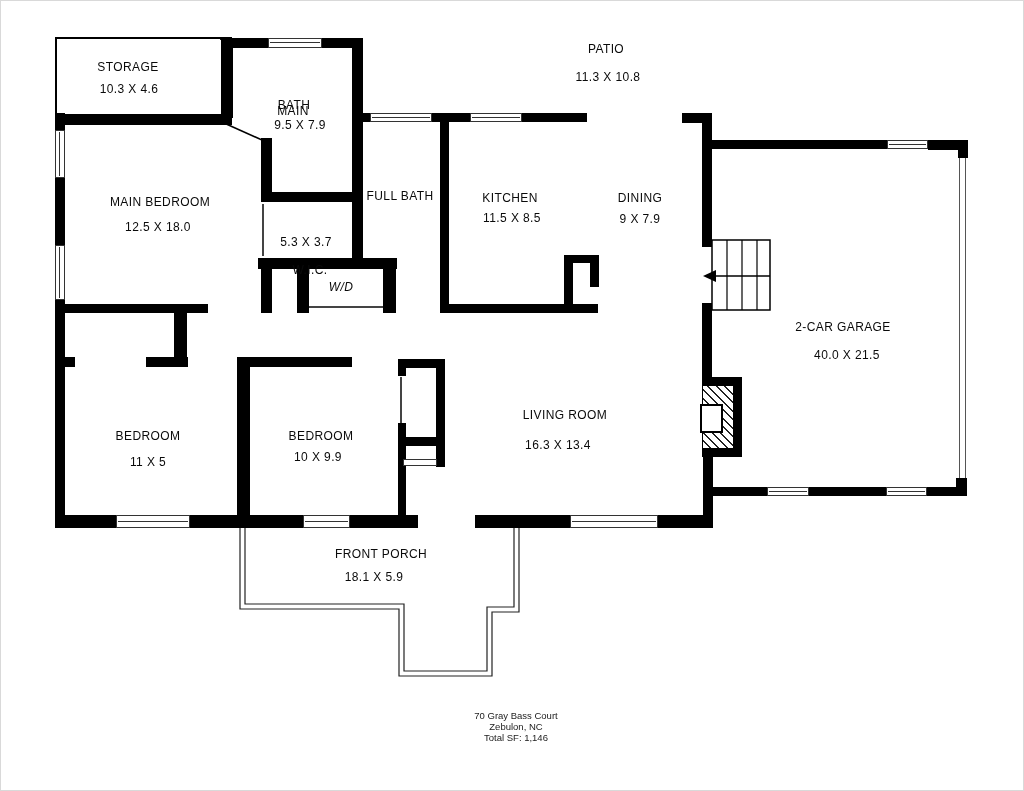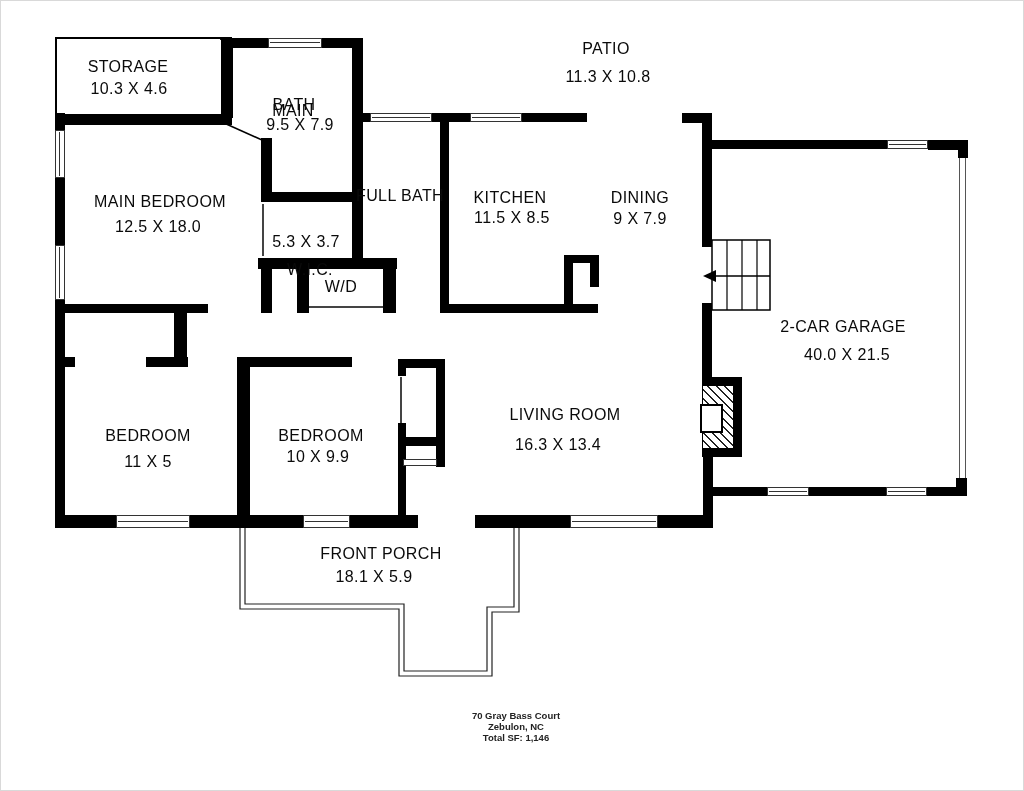--- a/index.html
+++ b/index.html
@@ -16,25 +16,25 @@
   .w { position:absolute; display:block; background:#000; }
   .win { position:absolute; display:block; background:#fff; border:1px solid #333; }
   .win.h::after { content:''; position:absolute; left:1px; right:1px; top:50%; margin-top:-1px; border-top:1px solid #333; }
   .win.v::after { content:''; position:absolute; top:1px; bottom:1px; left:50%; margin-left:-1px; border-left:1px solid #333; }
   .thin { position:absolute; display:block; background:#444; }
   .dline { position:absolute; display:block; background:#fff; border-left:1.5px solid #555; border-right:1.5px solid #555; }
   .bifold { position:absolute; display:block; background:#fff; border:1px solid #333; }
   .outline { position:absolute; display:block; border:2px solid #000; }
   .lbl {
     position:absolute; transform:translate(-50%,-50%);
-    font-size:16px; letter-spacing:0.4px; color:#0a0a0a; white-space:nowrap;
+    font-size:12px; letter-spacing:0.4px; color:#0a0a0a; white-space:nowrap;
   }
   .footer {
     position:absolute; transform:translate(-50%,0);
-    font-size:9.5px; line-height:11px; color:#222; text-align:center; white-space:nowrap;font-weight:bold;
+    font-size:9.5px; line-height:11px; color:#222; text-align:center; white-space:nowrap;
   }
   .fp-hatch {
     position:absolute;
     background: repeating-linear-gradient(45deg, transparent 0 4.5px, #222 4.5px 6px);
     border:1px solid #000;
   }
   .fp-niche { position:absolute; background:#fff; border:2px solid #000; }
   svg.linework { position:absolute; left:0; top:0; }
 </style>
 </head>
@@ -148,21 +148,21 @@
   <span class="lbl" style="left:608px;top:77px;">11.3 X 10.8</span>
 
   <span class="lbl" style="left:160px;top:202px;">MAIN BEDROOM</span>
   <span class="lbl" style="left:158px;top:227px;">12.5 X 18.0</span>
 
   <span class="lbl" style="left:400px;top:196px;">FULL BATH</span>
 
   <span class="lbl" style="left:310px;top:222px;margin-top:48px;">W.I.C.</span>
   <span class="lbl" style="left:306px;top:242px;">5.3 X 3.7</span>
 
-  <span class="lbl" style="left:341px;top:287px;">W/D</span>
+  <span class="lbl" style="left:341px;top:287px;font-style:italic;">W/D</span>
 
   <span class="lbl" style="left:510px;top:198px;">KITCHEN</span>
   <span class="lbl" style="left:512px;top:218px;">11.5 X 8.5</span>
 
   <span class="lbl" style="left:640px;top:198px;">DINING</span>
   <span class="lbl" style="left:640px;top:219px;">9 X 7.9</span>
 
   <span class="lbl" style="left:843px;top:327px;">2-CAR GARAGE</span>
   <span class="lbl" style="left:847px;top:355px;">40.0 X 21.5</span>
 

